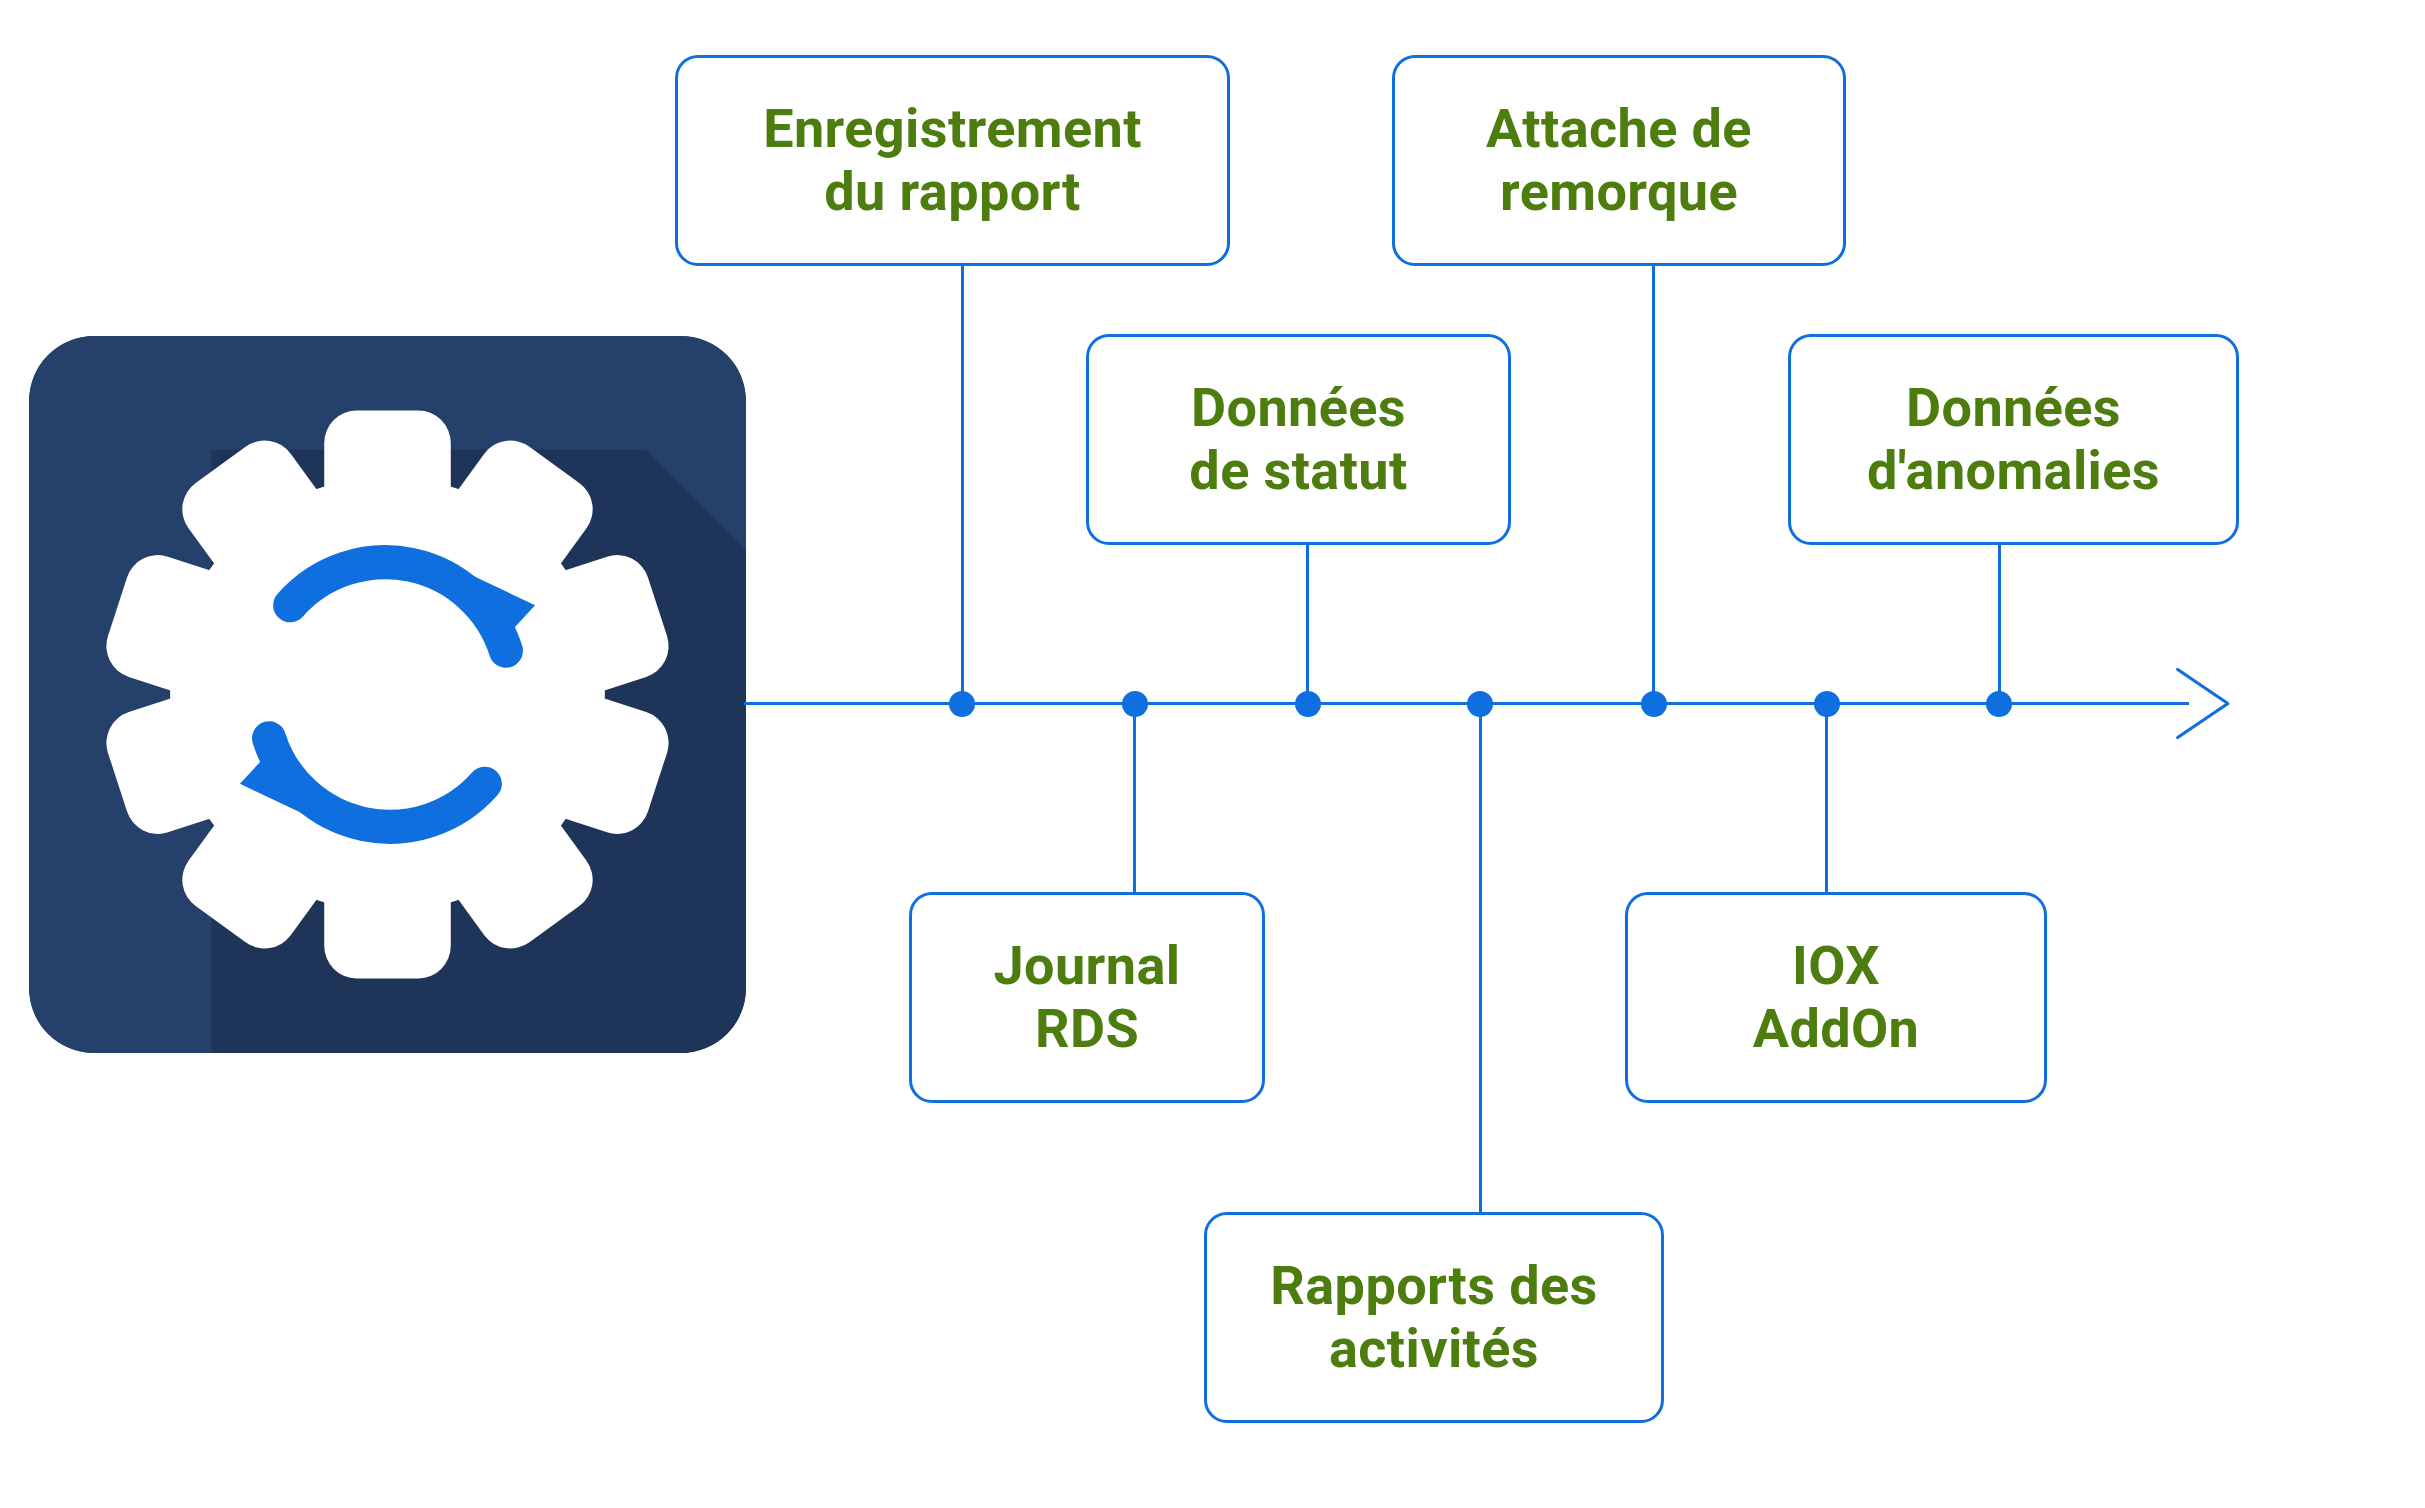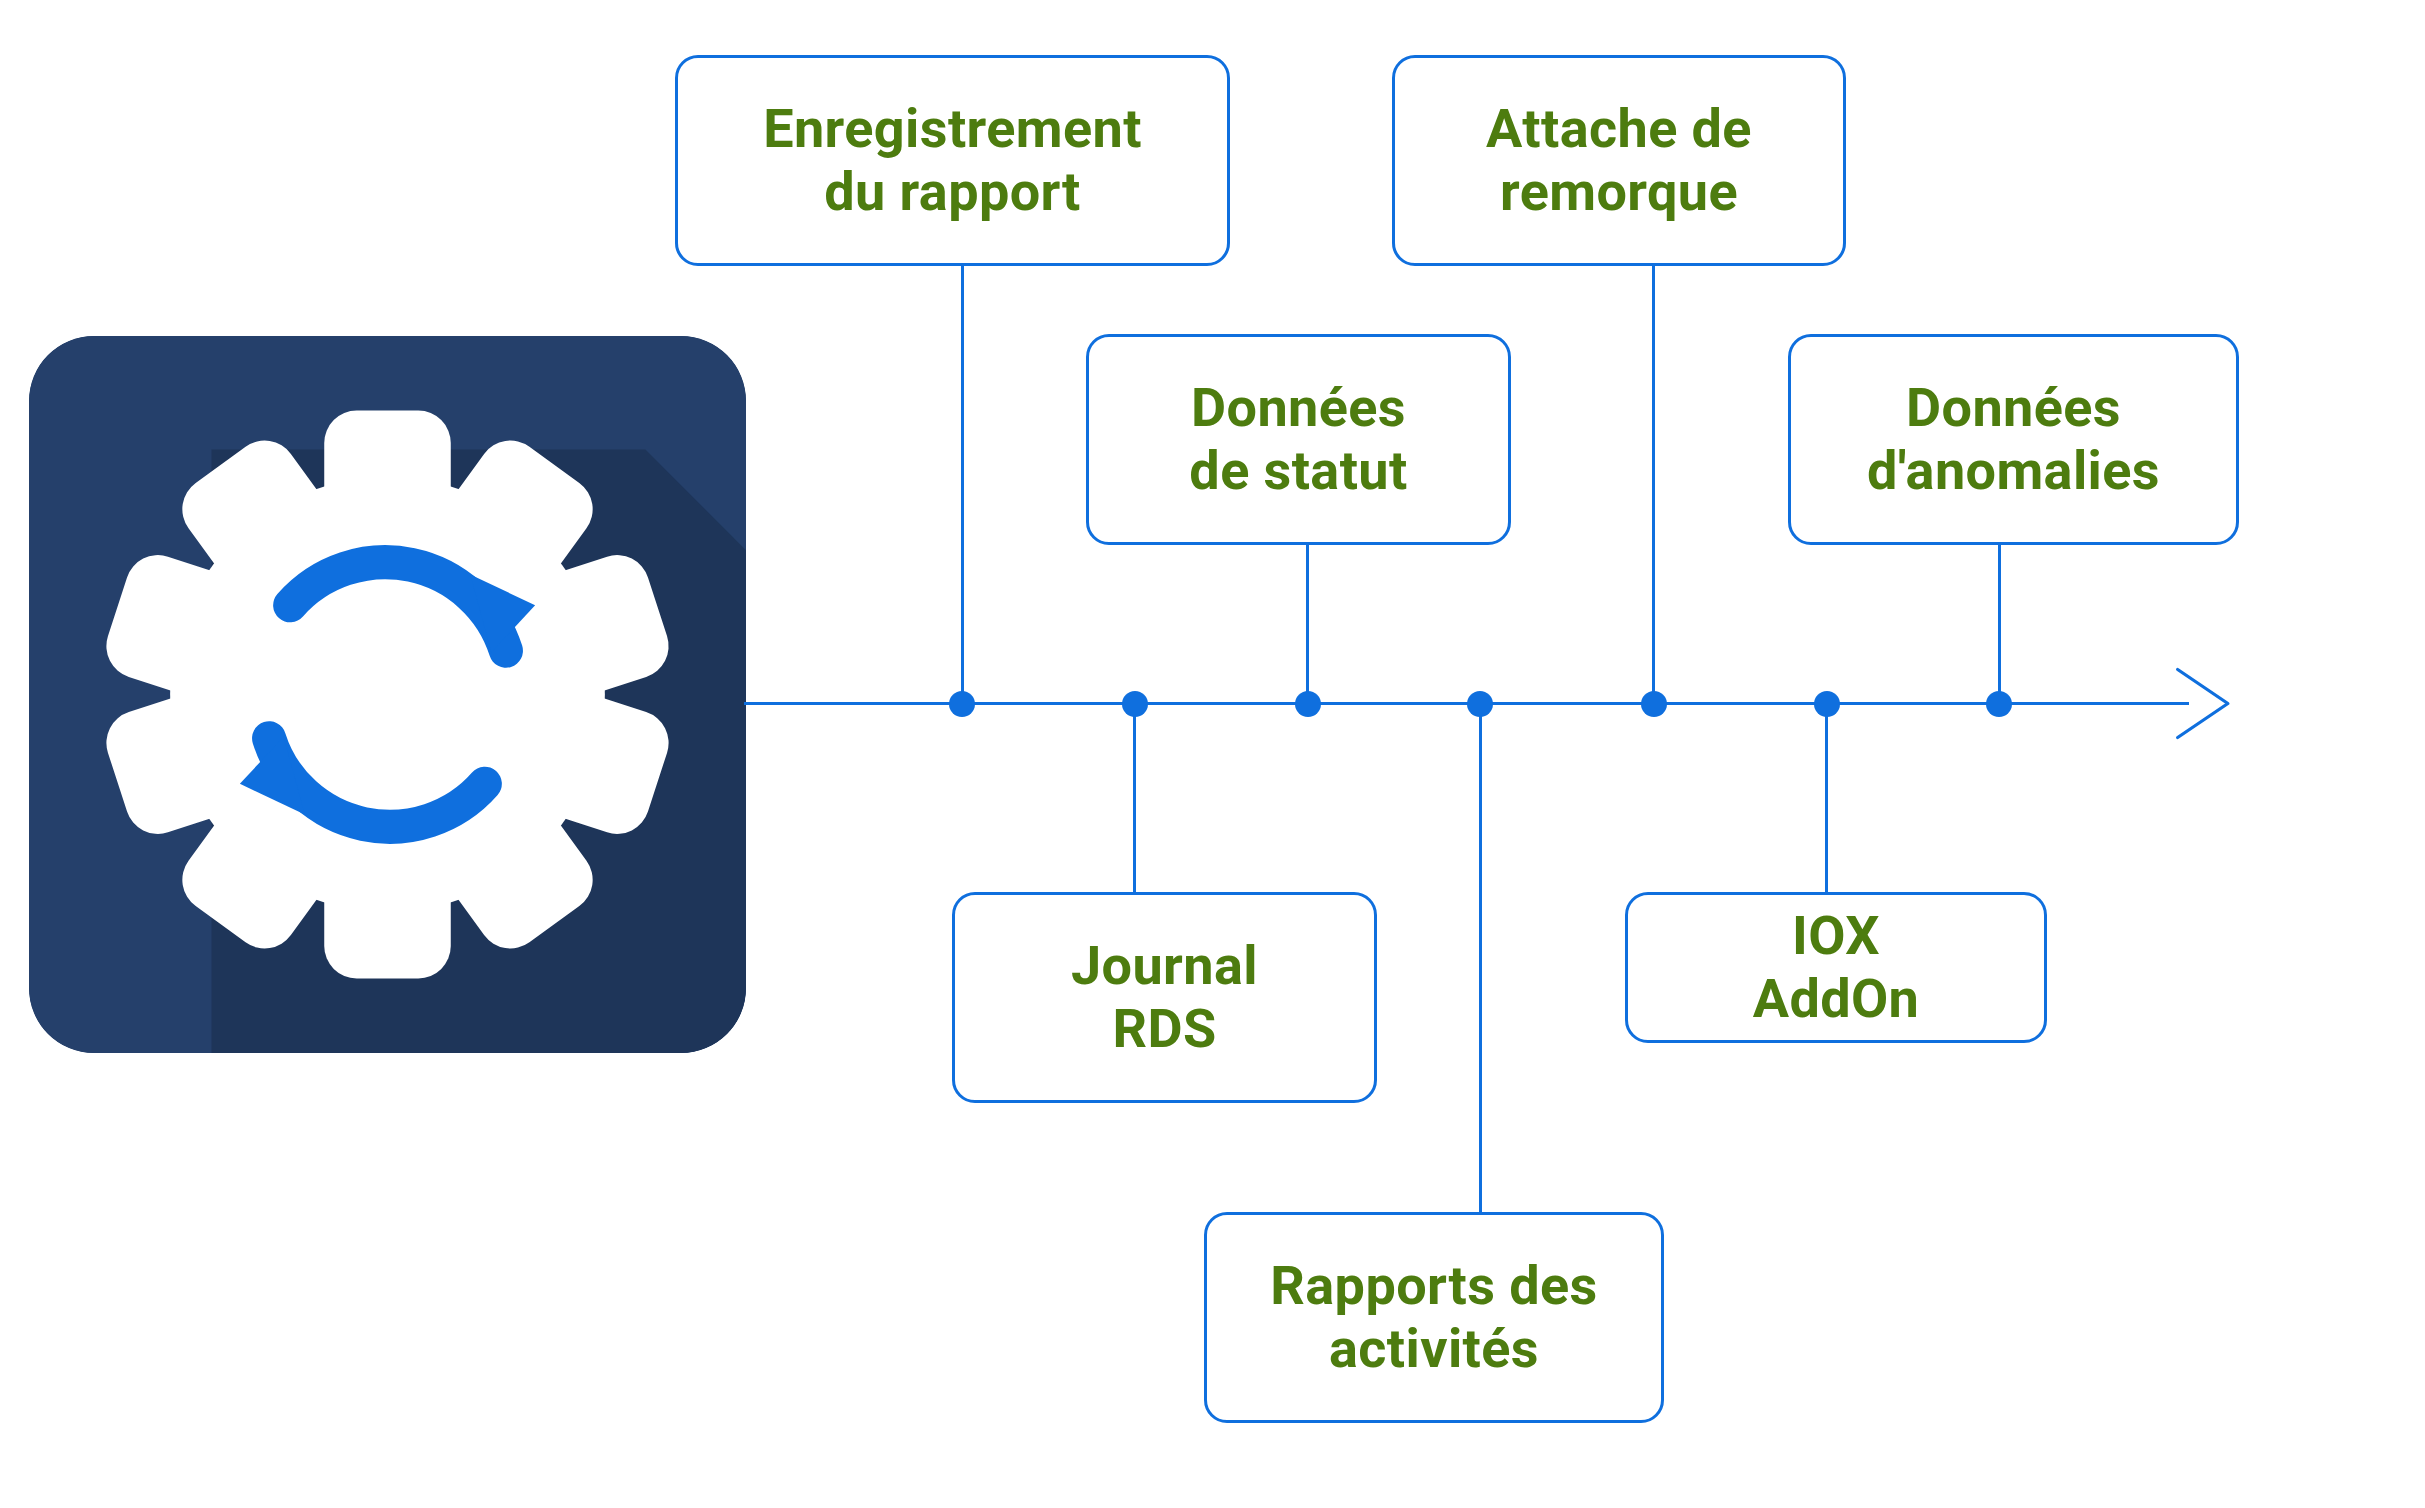--- a/index.html
+++ b/index.html
@@ -169,26 +169,26 @@
   <div class="box" style="left:1392px; top:55px; width:454px; height:211px;text-align:center;">
     <span>Attache de
 remorque</span>
   </div>
 
   <div class="box" style="left:1788px; top:334px; width:451px; height:211px;">
     <span>Données
 d'anomalies</span>
   </div>
 
-  <div class="box" style="left:952px; top:892px; width:425px; height:211px;">
+  <div class="box" style="left:909px; top:892px; width:356px; height:211px;">
     <span>Journal
 RDS</span>
   </div>
 
-  <div class="box" style="left:1625px; top:892px; width:422px; height:151px;">
+  <div class="box" style="left:1625px; top:892px; width:422px; height:211px;">
     <span>IOX
 AddOn</span>
   </div>
 
   <div class="box" style="left:1204px; top:1212px; width:460px; height:211px;">
     <span>Rapports des
 activités</span>
   </div>
 
 </div>

